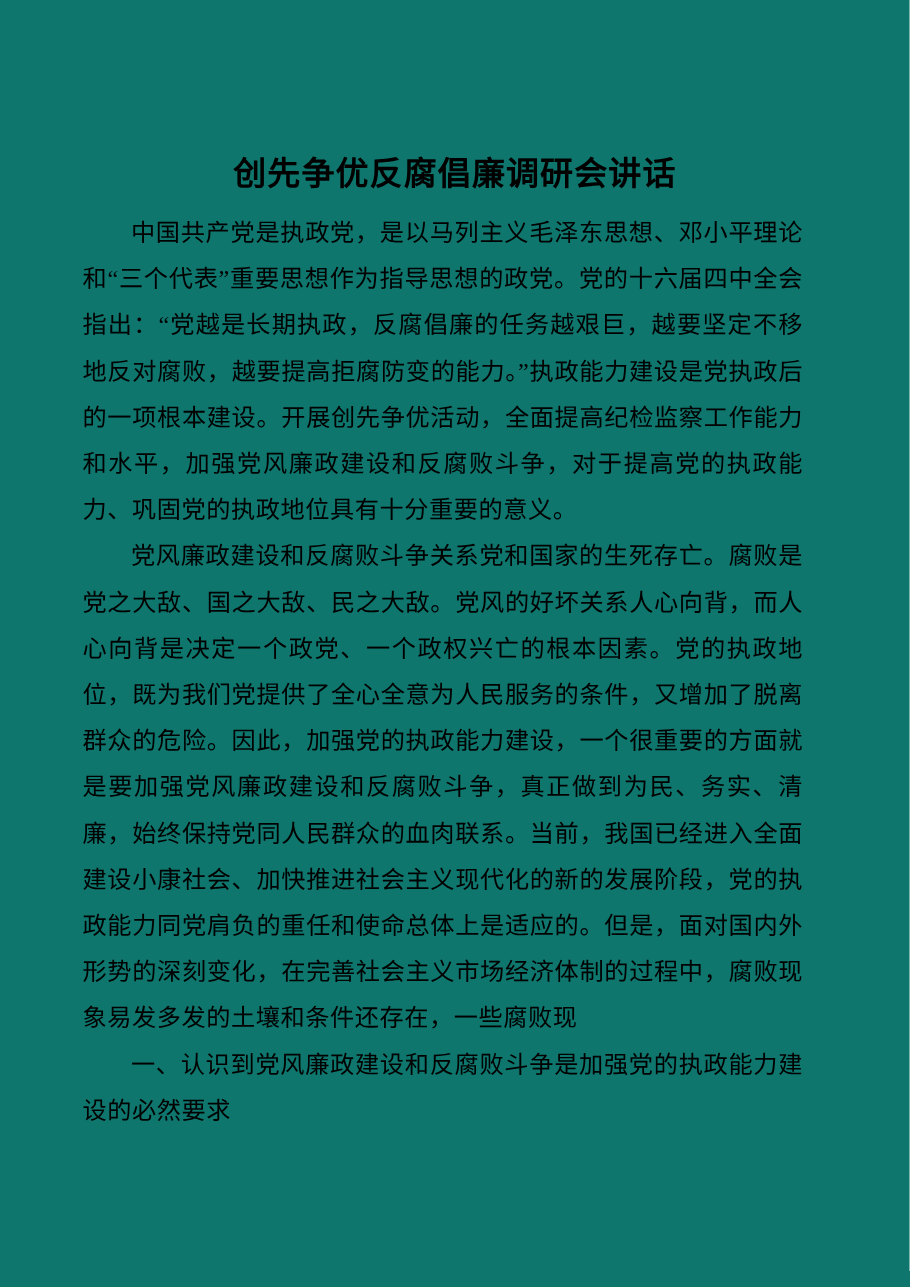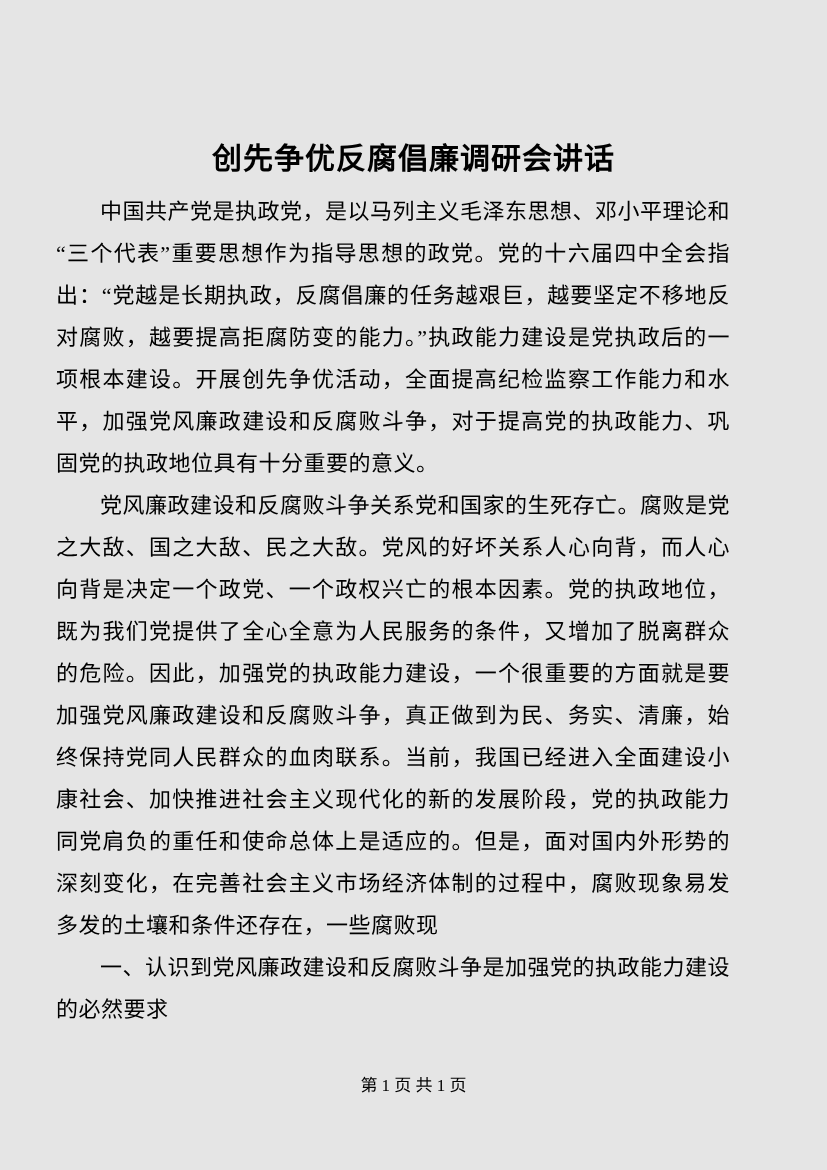--- a/index.html
+++ b/index.html
@@ -4,36 +4,36 @@
 <style>
   html, body {
     margin: 0;
     padding: 0;
     background: #ffffff;
   }
   .page {
     position: relative;
     width: 827px;
     height: 1170px;
-    background: #e5e5e5;
+    background: #0f766e;
     overflow: hidden;
     color: #000000;
     font-family: "Liberation Serif", "DejaVu Serif", serif;
   }
   .doc-title {
     margin: 0;
     padding-top: 140px;
     font-size: 30px;
     line-height: 38px;
     font-weight: bold;
     text-align: center;
     letter-spacing: 1px;
   }
   .doc-body {
-    margin: 13px 97px 0 56px;
+    margin: 13px 97px 0 75px;
     font-size: 22px;
     line-height: 42px;
     text-align: justify;
     text-justify: inter-character;
     letter-spacing: 0.5px;
     font-family: Liberation Serif, serif;
   }
   .para {
     margin: 0;
     text-indent: 44px;
@@ -54,17 +54,14 @@
 <div class="page">
 
   <h1 class="doc-title">创先争优反腐倡廉调研会讲话</h1>
 
   <div class="doc-body">
     <p class="para">中国共产党是执政党，是以马列主义毛泽东思想、邓小平理论和“三个代表”重要思想作为指导思想的政党。党的十六届四中全会指出：“党越是长期执政，反腐倡廉的任务越艰巨，越要坚定不移地反对腐败，越要提高拒腐防变的能力。”执政能力建设是党执政后的一项根本建设。开展创先争优活动，全面提高纪检监察工作能力和水平，加强党风廉政建设和反腐败斗争，对于提高党的执政能力、巩固党的执政地位具有十分重要的意义。</p>
     <p class="para">党风廉政建设和反腐败斗争关系党和国家的生死存亡。腐败是党之大敌、国之大敌、民之大敌。党风的好坏关系人心向背，而人心向背是决定一个政党、一个政权兴亡的根本因素。党的执政地位，既为我们党提供了全心全意为人民服务的条件，又增加了脱离群众的危险。因此，加强党的执政能力建设，一个很重要的方面就是要加强党风廉政建设和反腐败斗争，真正做到为民、务实、清廉，始终保持党同人民群众的血肉联系。当前，我国已经进入全面建设小康社会、加快推进社会主义现代化的新的发展阶段，党的执政能力同党肩负的重任和使命总体上是适应的。但是，面对国内外形势的深刻变化，在完善社会主义市场经济体制的过程中，腐败现象易发多发的土壤和条件还存在，一些腐败现</p>
     <p class="para">一、认识到党风廉政建设和反腐败斗争是加强党的执政能力建设的必然要求</p>
   </div>
 
-  <div class="page-footer">
-    <span>第 1 页 共 1 页</span>
-  </div>
 
 </div>
 
 </body></html>

